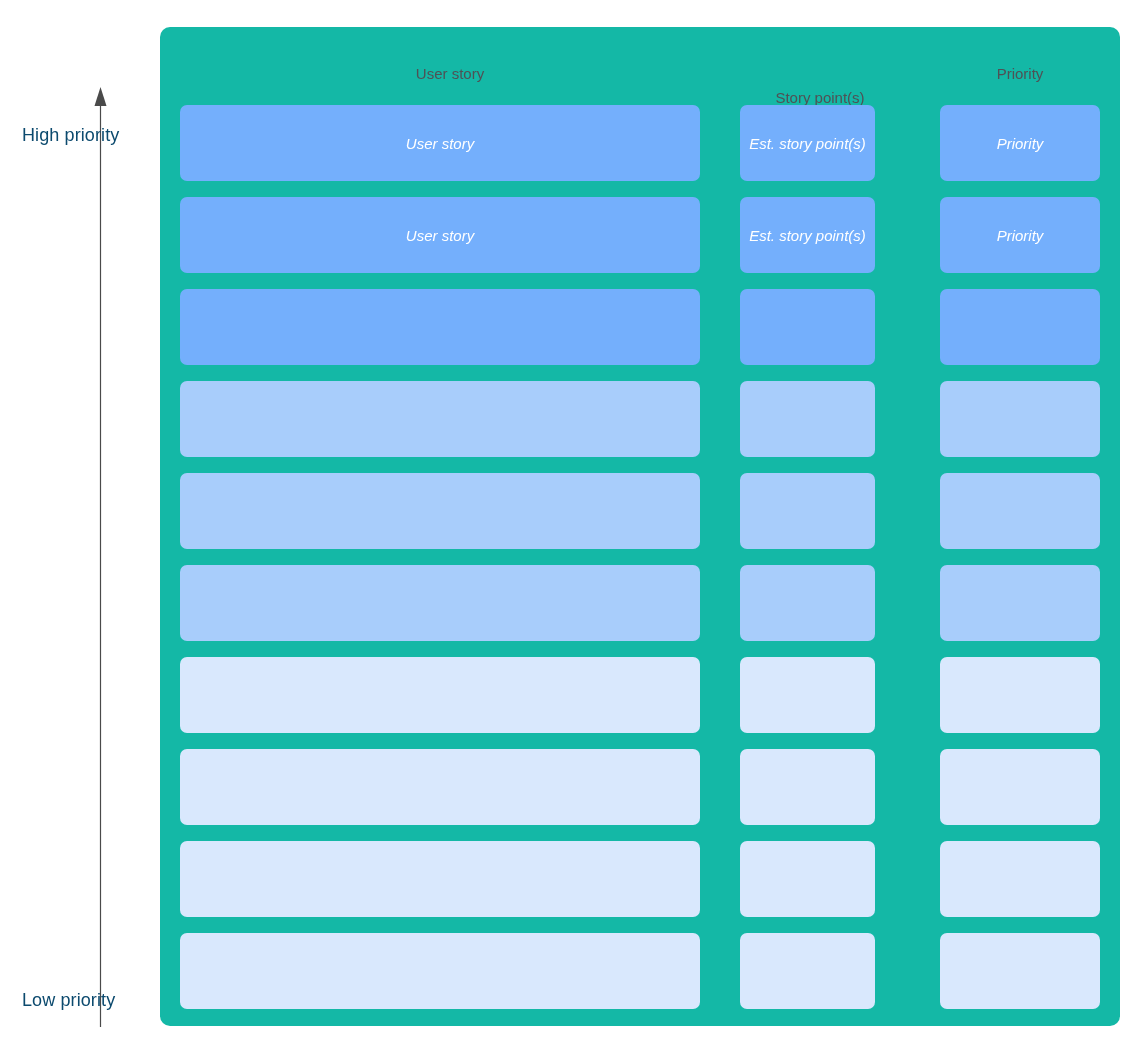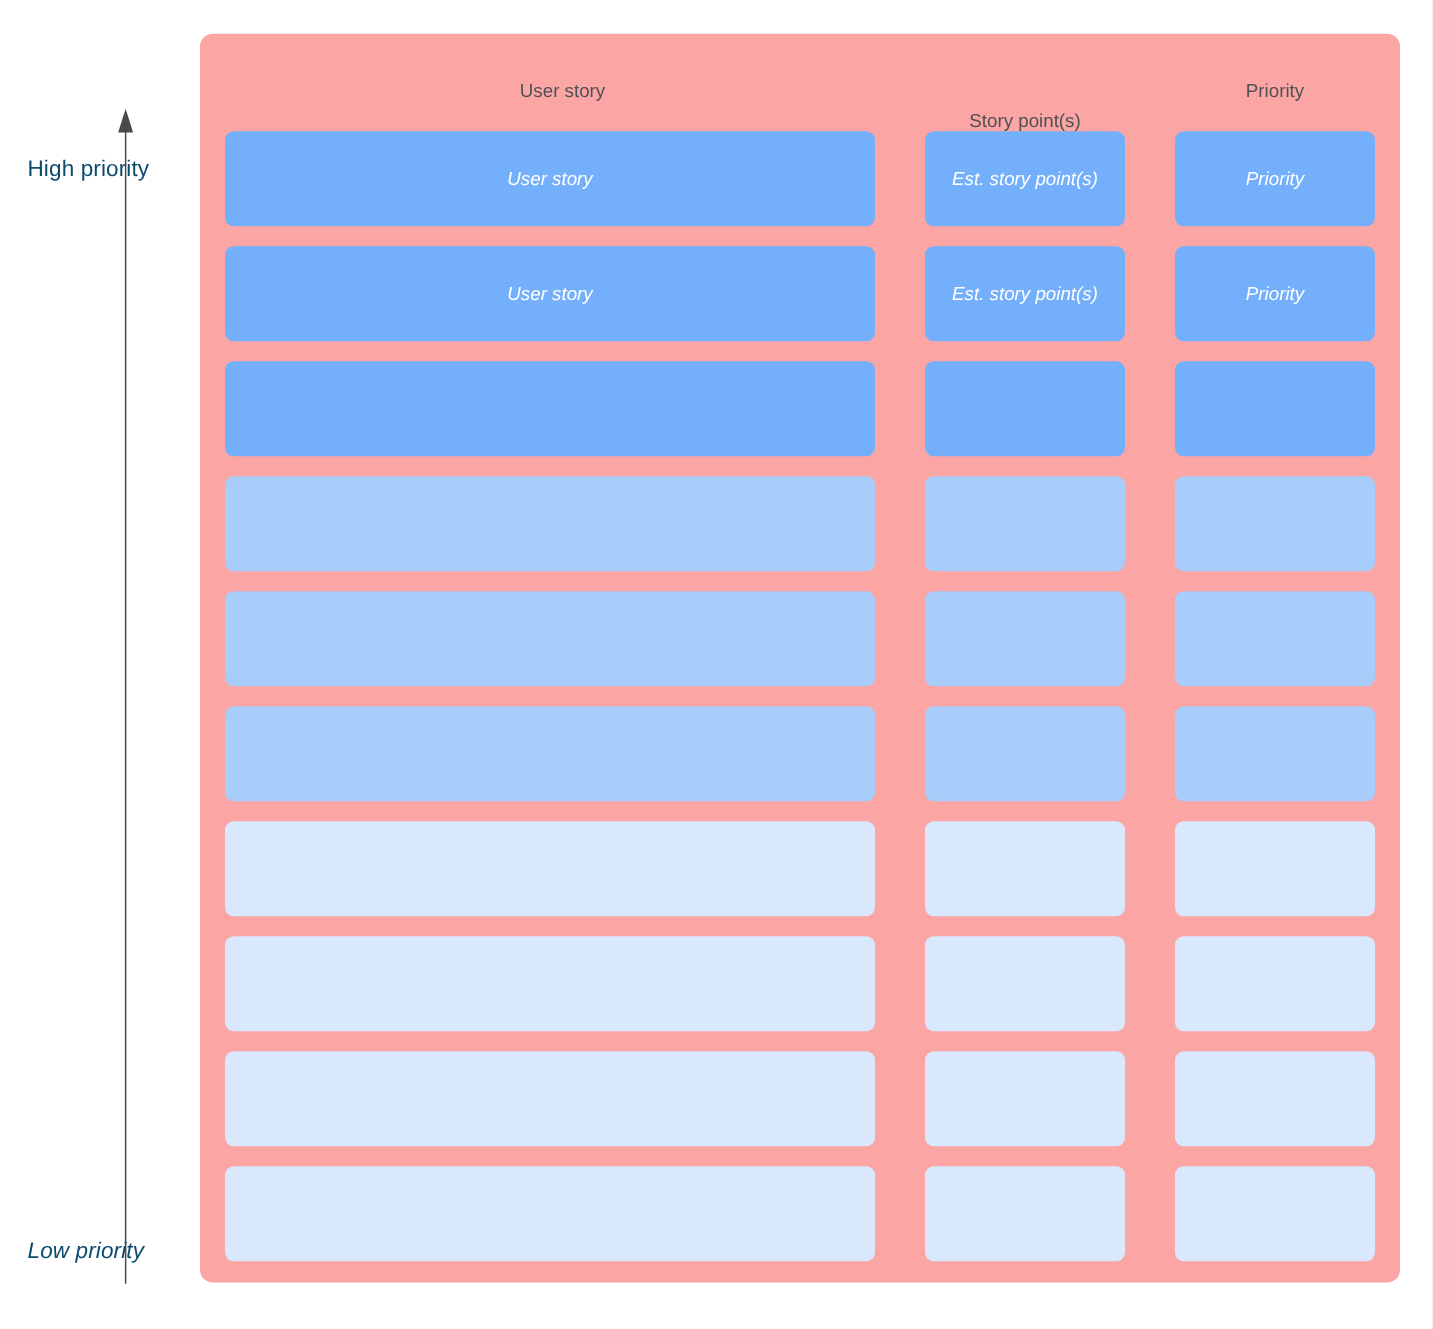--- a/index.html
+++ b/index.html
@@ -35,31 +35,30 @@
     white-space: nowrap;
     letter-spacing: 0.1px;
   }
   #axis-label-high {
     left: 22px;
     top: 125px;
   }
   #axis-label-low {
     left: 22px;
     top: 990px;
-    font-style: italic;
   }
 
   
   #backlog-panel {
     position: absolute;
     left: 160px;
     top: 27px;
     width: 960px;
     height: 999px;
-    background: #fca5a5;
+    background: #14b8a6;
     border-radius: 10px;
     box-sizing: border-box;
   }
 
   #table-header {
     position: absolute;
     left: 0;
     top: 0;
     width: 960px;
     height: 78px;
@@ -95,21 +94,21 @@
     position: absolute;
     top: 0;
     height: 76px;
     border-radius: 7px;
     display: flex;
     align-items: center;
     justify-content: center;
     box-sizing: border-box;
   }
   .cell-user-story   { left: 20px;  width: 520px; }
-  .cell-story-points { left: 580px; width: 160px; }
+  .cell-story-points { left: 580px; width: 135px; }
   .cell-priority     { left: 780px; width: 160px; }
 
   .cell-text {
     font-size: 15px;
     font-style: italic;
     color: #ffffff;
     white-space: nowrap;
     line-height: 1;
   }
 

